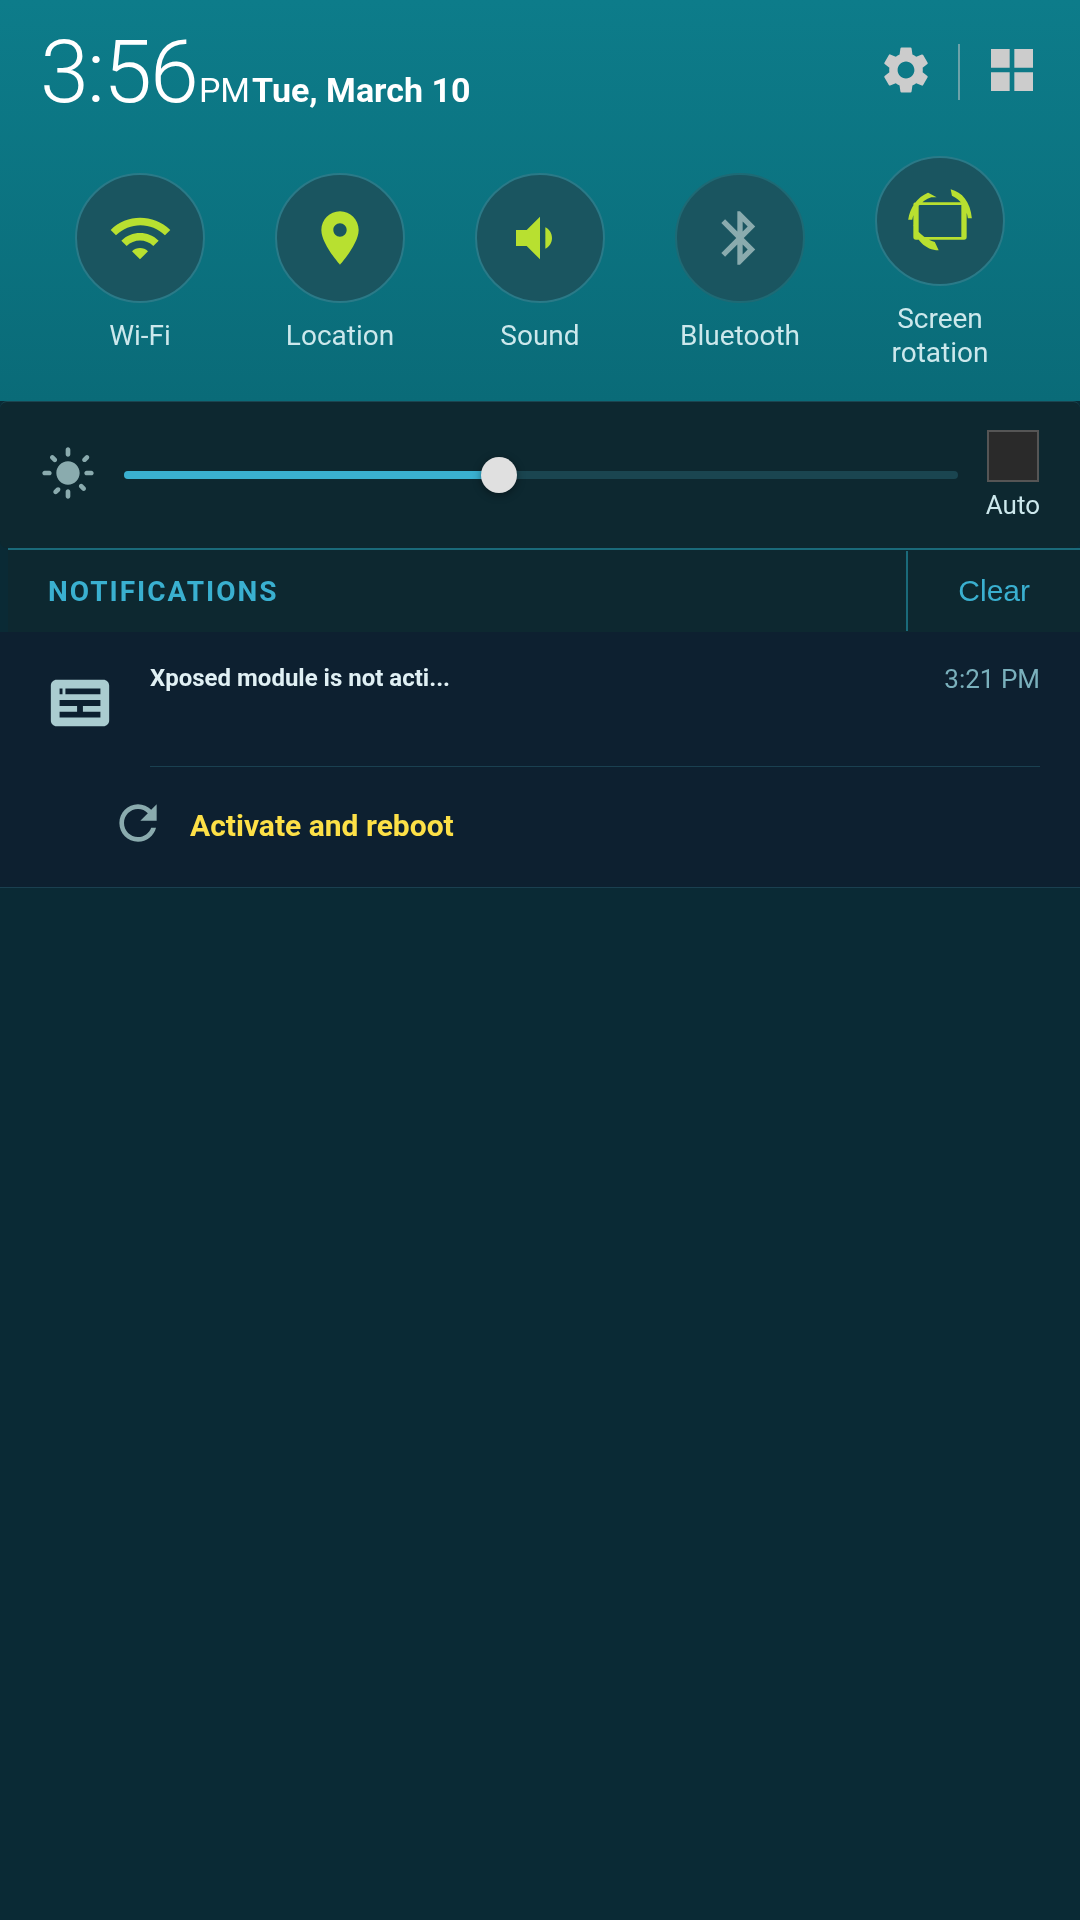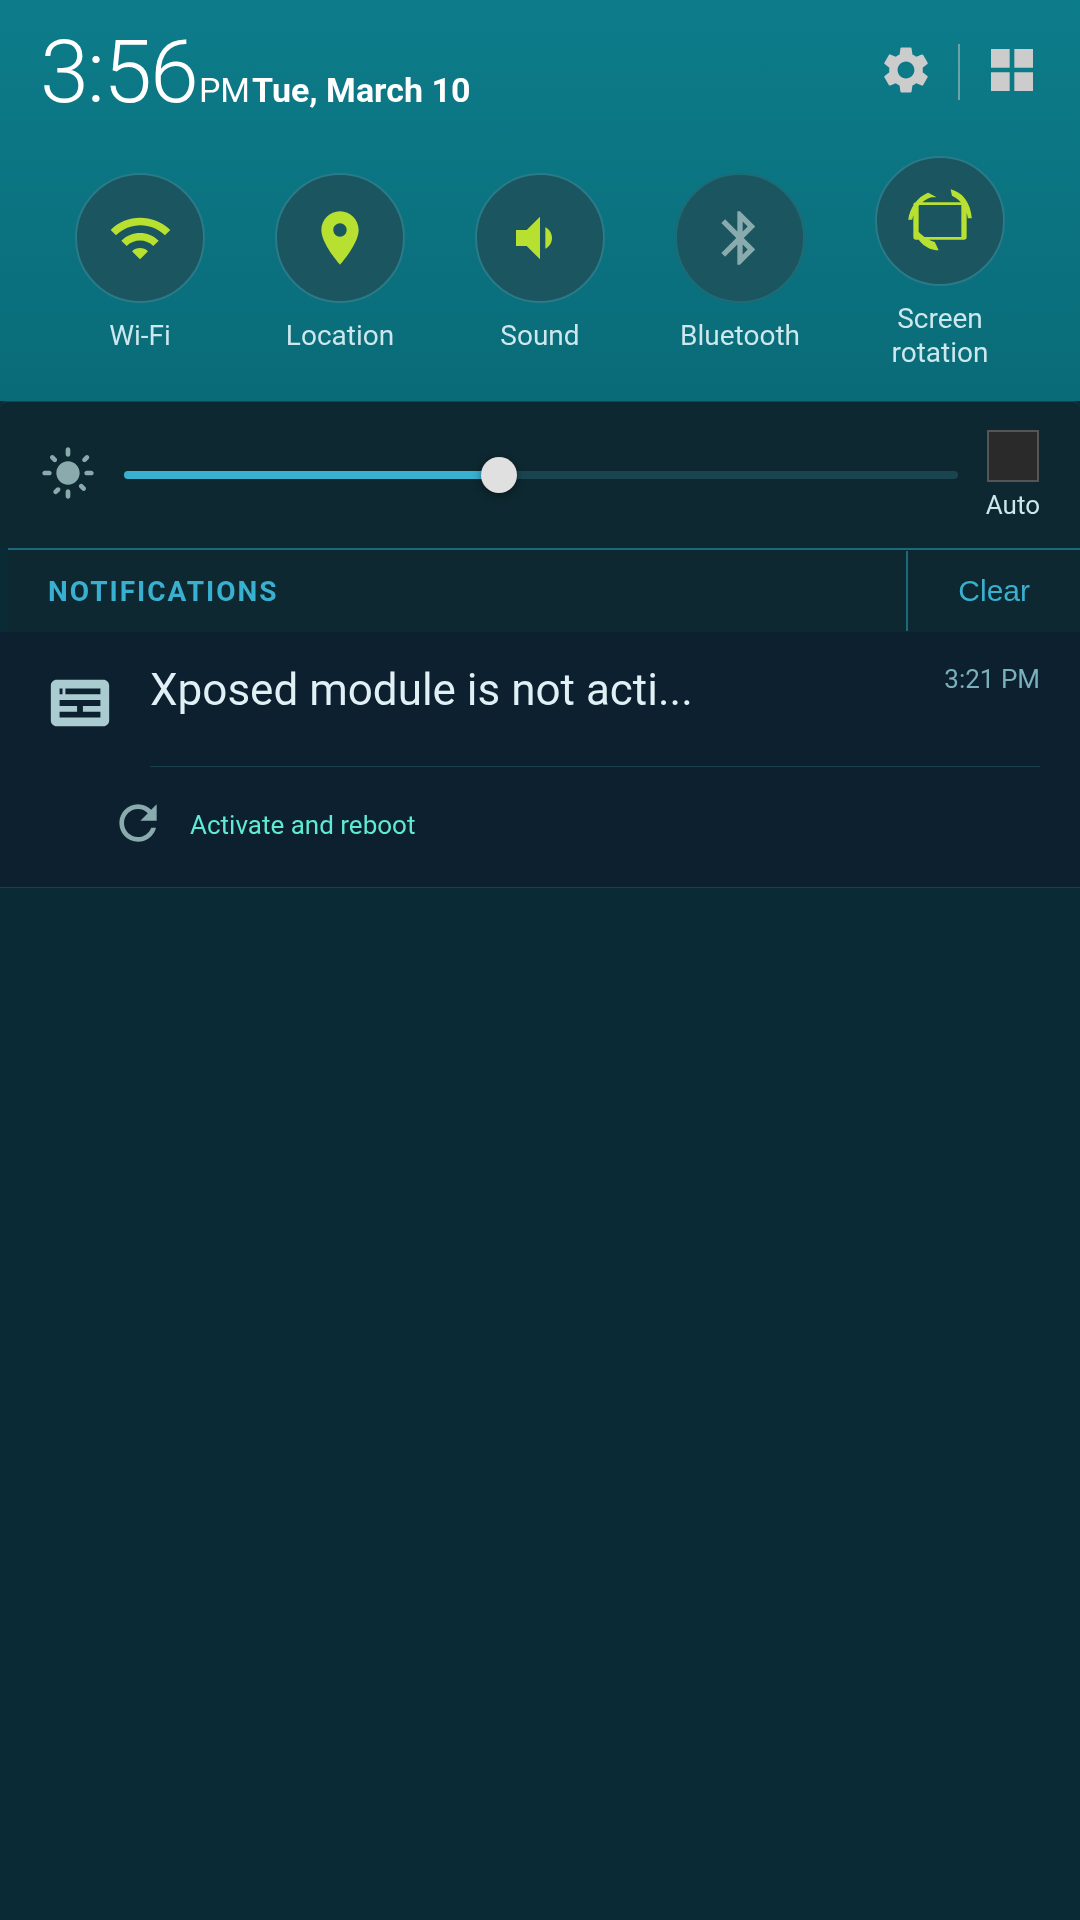--- a/index.html
+++ b/index.html
@@ -254,22 +254,22 @@
     }
 
     .notif-title-row {
       display: flex;
       justify-content: space-between;
       align-items: flex-start;
       margin-bottom: 10px;
     }
 
     .notif-title {
-      font-size: 44px;
-      font-weight: 400;
+      font-size: 24px;
+      font-weight: 700;
       color: #e0f0f4;
       flex: 1;
       padding-right: 20px;
     }
 
     .notif-time {
       font-size: 26px;
       color: #7ab0bc;
       white-space: nowrap;
     }
@@ -296,22 +296,23 @@
       cursor: pointer;
     }
 
     .action-icon svg {
       width: 56px;
       height: 56px;
       fill: #8aabae;
     }
 
     .action-label {
-      font-size: 26px;
-      color: #5eead4;
+      font-size: 30px;
+      color: #fde047;
+      font-weight: bold;
     }
 
     .card-bottom-divider {
       height: 1px;
       background: #1a4050;
     }
 
     
     .empty-area {
       flex: 1;

